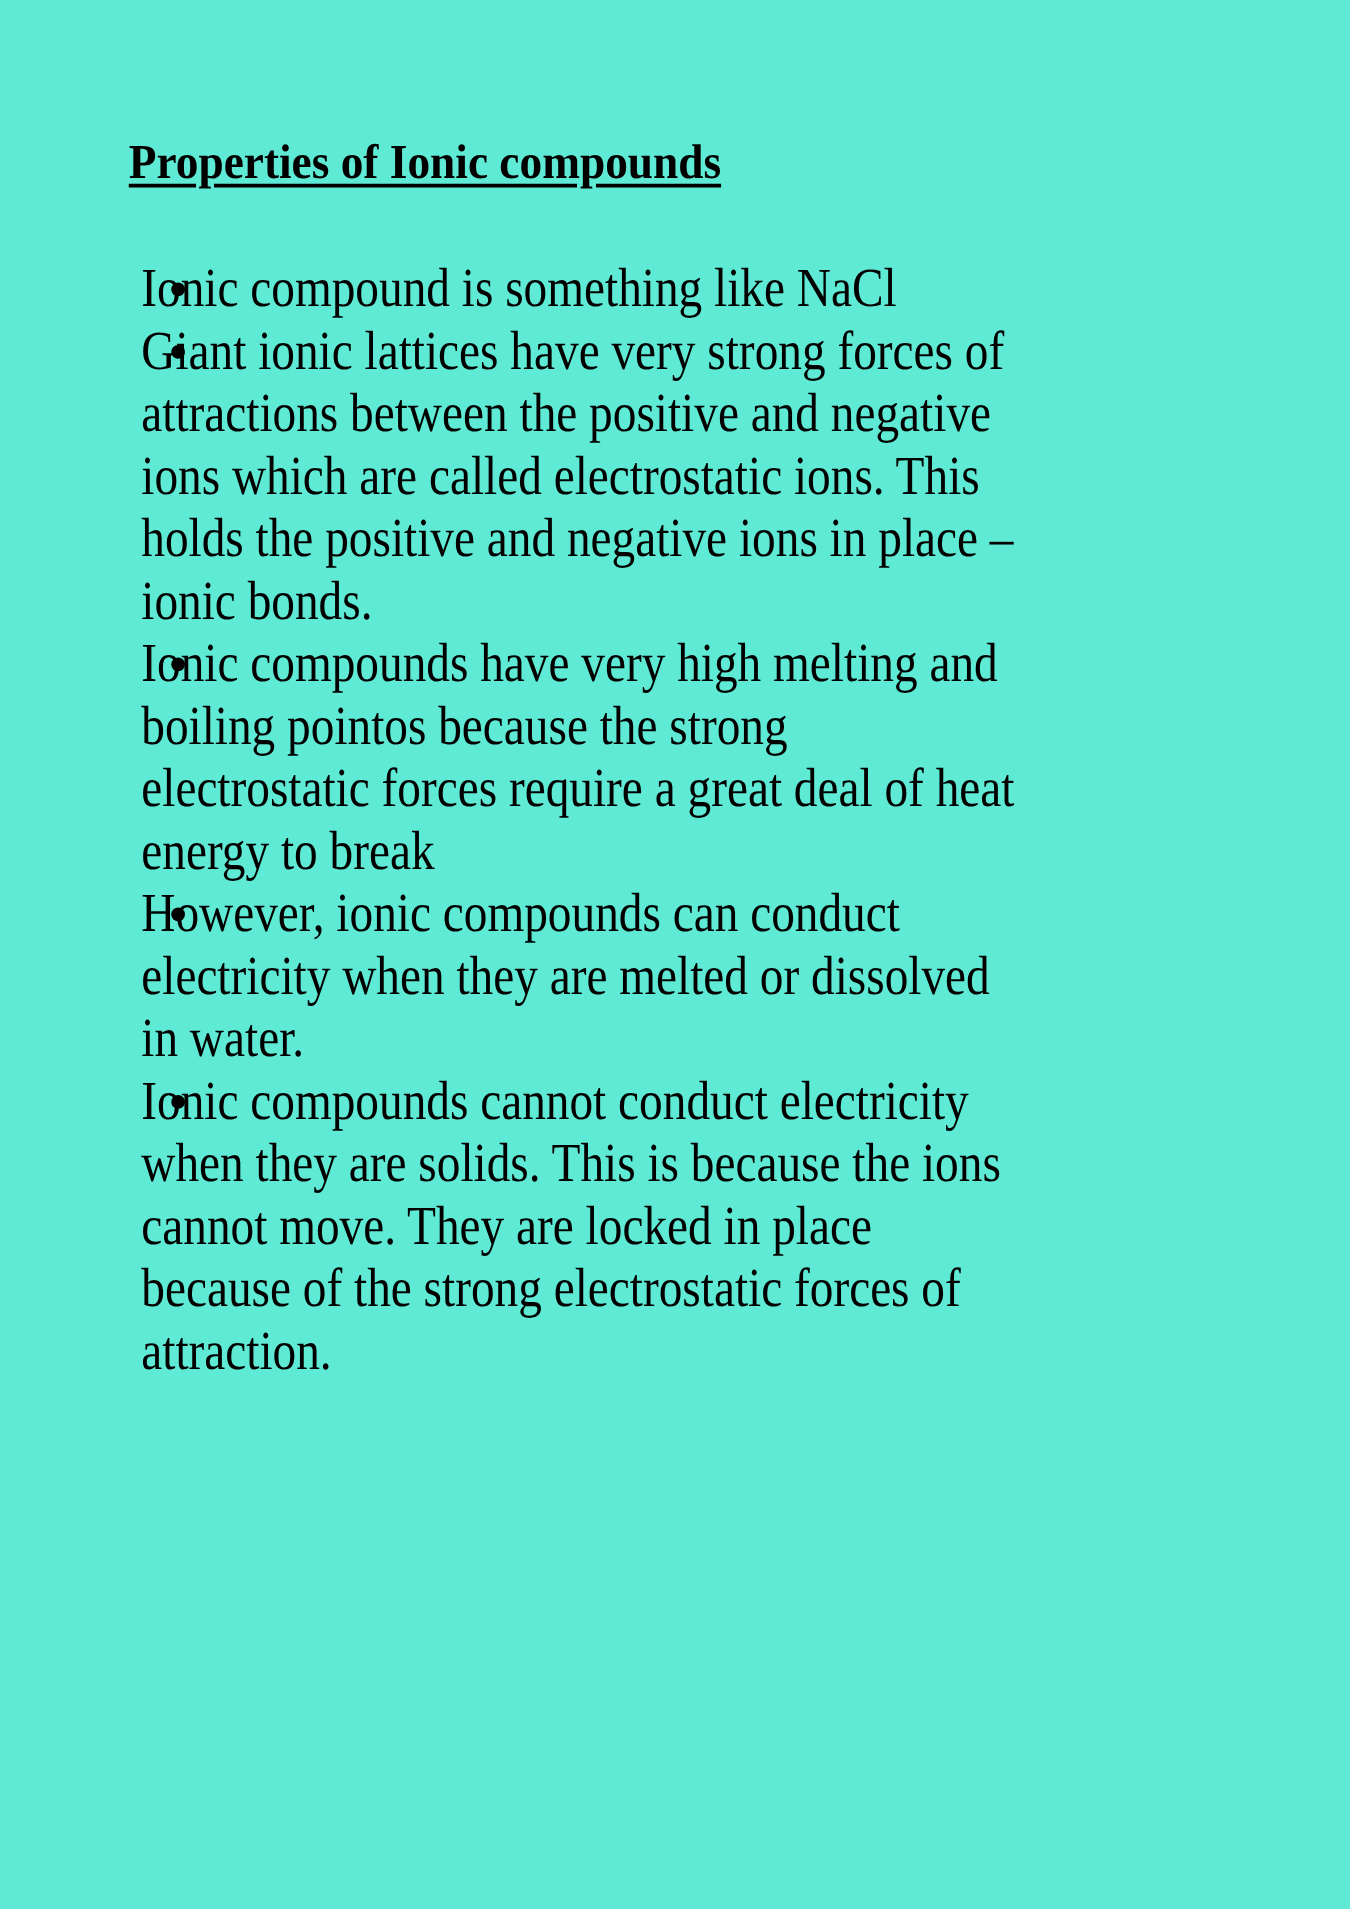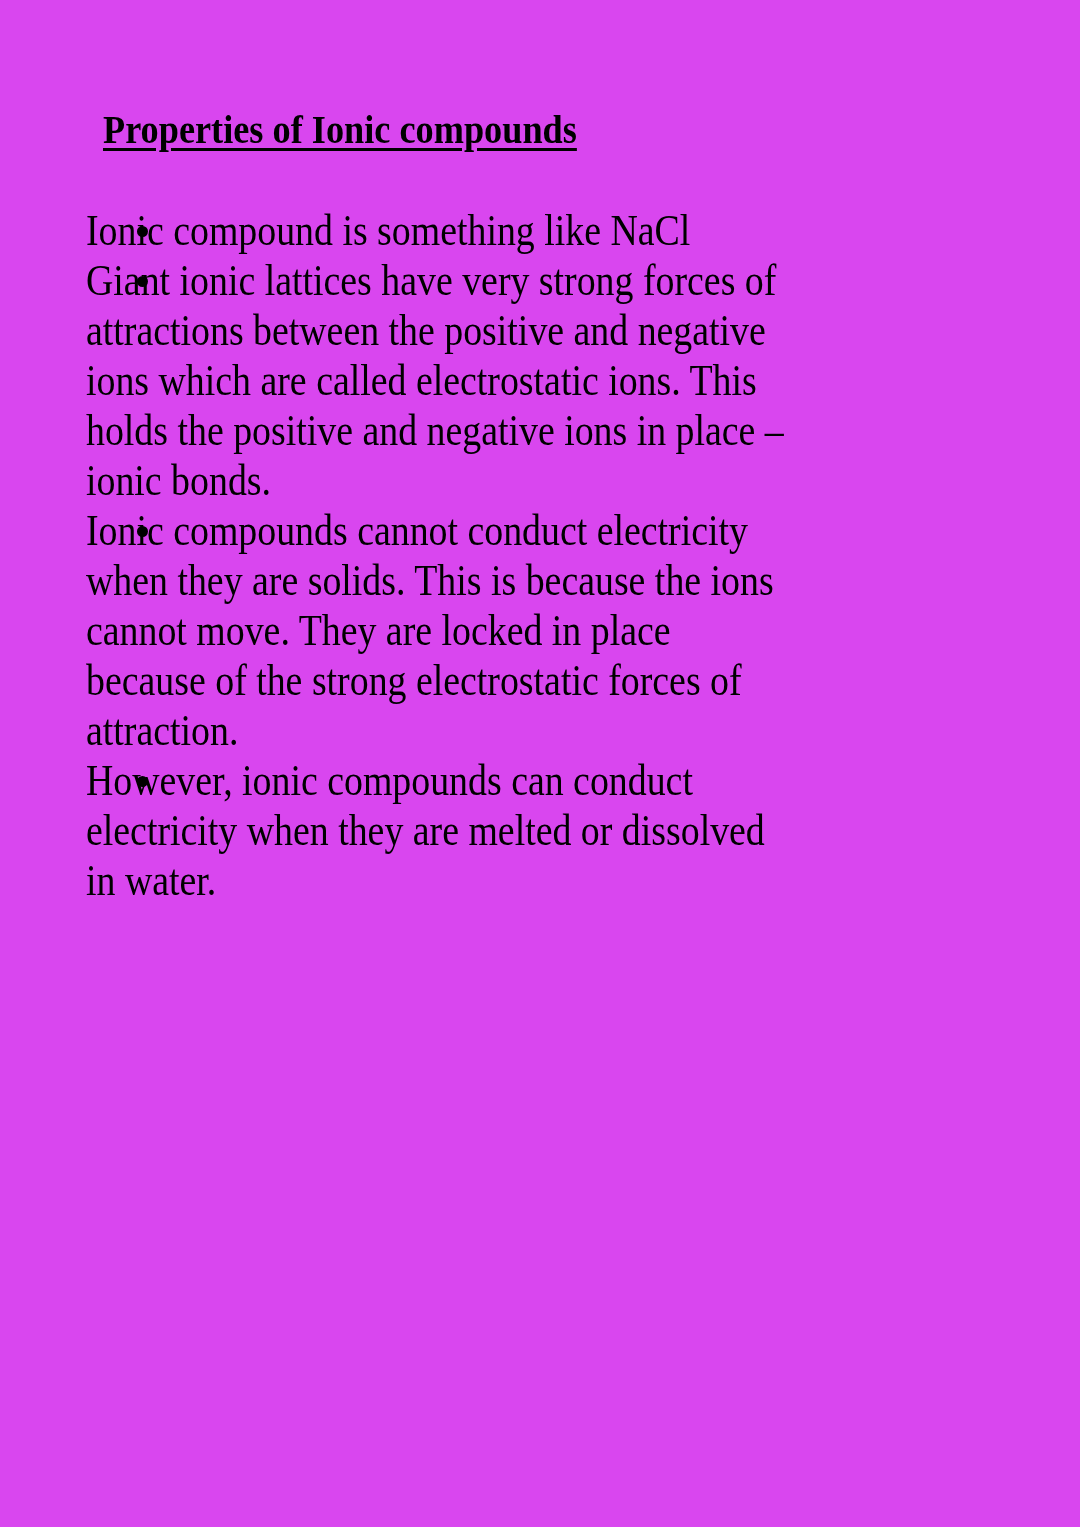--- a/index.html
+++ b/index.html
@@ -13,21 +13,21 @@
       position: relative;
       overflow: hidden;
       font-family: "Liberation Serif", serif;
       color: #000000;
     }
     .page {
       position: absolute;
       left: 0; top: 0;
       width: 1080px;
       height: 1527px;
-      background: #d946ef;
+      background: #5eead4;
     }
     .title {
       position: absolute;
       left: 103px;
       top: 106px;
       margin: 0;
       font-size: 39px;
       font-weight: bold;
       text-decoration: underline;
       text-decoration-thickness: 3px;
@@ -40,21 +40,21 @@
     .bullets {
       position: absolute;
       left: 0;
       top: 206px;
       margin: 0;
       padding: 0;
       list-style: none;
     }
     .bullet-item {
       position: relative;
-      padding-left: 86px;
+      padding-left: 113px;
     }
     .bullet-dot {
       position: absolute;
       left: 137px;
       top: 20px;
       width: 11px;
       height: 11px;
       border-radius: 50%;
       background: #000;
     }
@@ -82,26 +82,33 @@
     <li class="bullet-item">
       <span class="bullet-dot"></span>
       <span class="line">Giant ionic lattices have very strong forces of</span>
       <span class="line">attractions between the positive and negative</span>
       <span class="line">ions which are called electrostatic ions. This</span>
       <span class="line">holds the positive and negative ions in place –</span>
       <span class="line">ionic bonds.</span>
     </li>
     <li class="bullet-item">
       <span class="bullet-dot"></span>
-      <span class="line">Ionic compounds cannot conduct electricity</span>
-      <span class="line">when they are solids. This is because the ions</span>
-      <span class="line">cannot move. They are locked in place</span>
-      <span class="line">because of the strong electrostatic forces of</span>
-      <span class="line">attraction.</span>
+      <span class="line">Ionic compounds have very high melting and</span>
+      <span class="line">boiling pointos because the strong</span>
+      <span class="line">electrostatic forces require a great deal of heat</span>
+      <span class="line">energy to break</span>
     </li>
     <li class="bullet-item">
       <span class="bullet-dot"></span>
       <span class="line">However, ionic compounds can conduct</span>
       <span class="line">electricity when they are melted or dissolved</span>
       <span class="line">in water.</span>
     </li>
+    <li class="bullet-item">
+      <span class="bullet-dot"></span>
+      <span class="line">Ionic compounds cannot conduct electricity</span>
+      <span class="line">when they are solids. This is because the ions</span>
+      <span class="line">cannot move. They are locked in place</span>
+      <span class="line">because of the strong electrostatic forces of</span>
+      <span class="line">attraction.</span>
+    </li>
   </ul>
 </div>
 
 </body></html>

